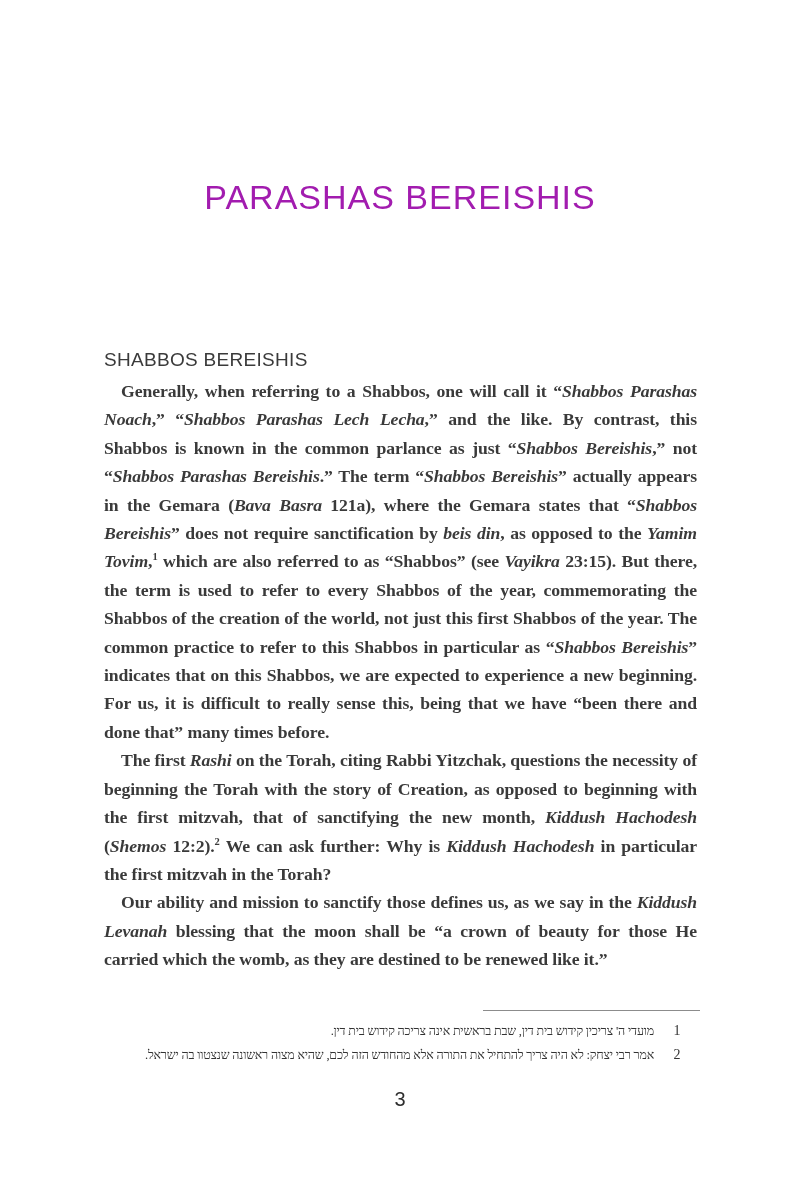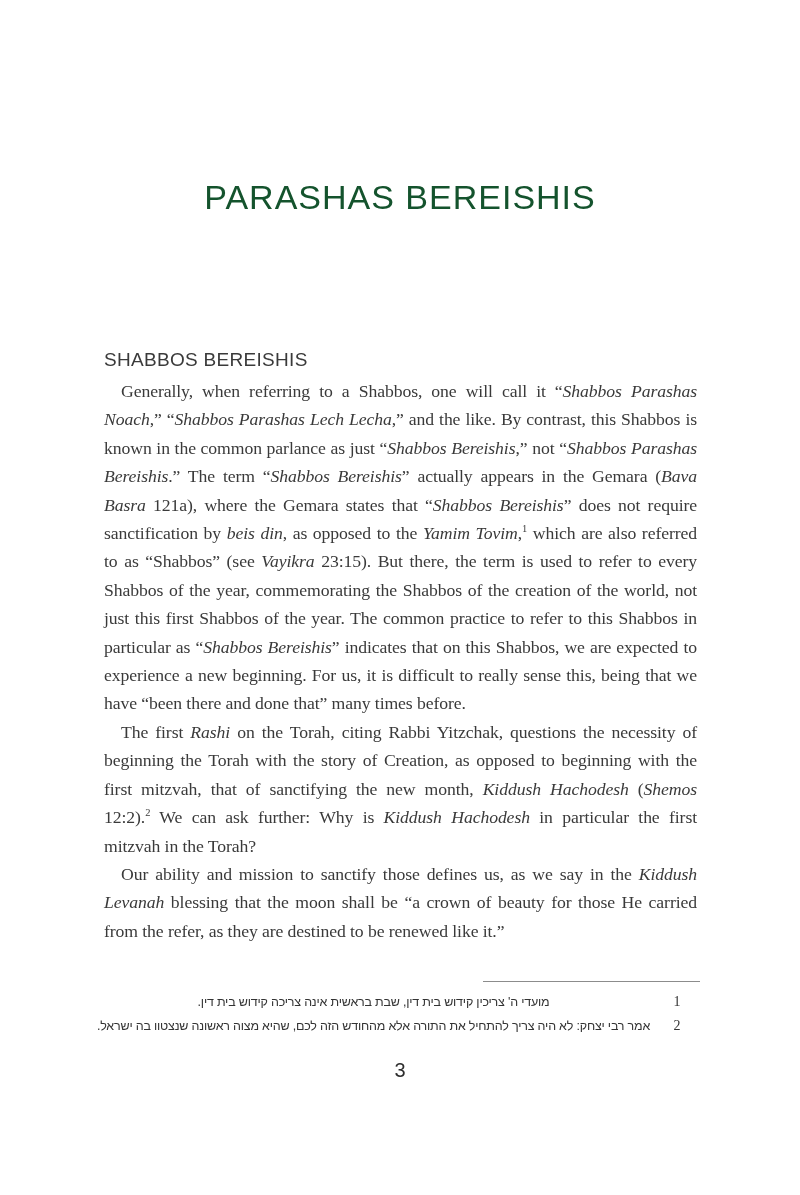--- a/index.html
+++ b/index.html
@@ -18,34 +18,35 @@
     overflow: hidden;
   }
   .title {
     margin: 0;
     text-align: center;
     font-family: "Liberation Sans", sans-serif;
     font-weight: 400;
     font-size: 34px;
     line-height: 38px;
     letter-spacing: 1px;
-    color: #14532d;
+    color: #a21caf;
   }
   .section {
     margin: 132px 0 0 104px;
     font-family: "Liberation Sans", sans-serif;
     font-weight: 400;
     font-size: 19px;
     line-height: 24px;
     letter-spacing: 0.3px;
     color: #3a3a3a;
   }
   .body-text {
     margin: 5px 15px 0 104px;
     width: 593px;
+    font-weight: bold;
   }
   .body-text p.para {
     margin: 0;
     text-indent: 17px;
     text-align: justify;
     font-family: "Liberation Serif", serif;
     font-size: 17.7px;
     line-height: 28.4px;
     letter-spacing: -0.1px;
     color: #3a3a3a;
@@ -77,23 +78,23 @@
     width: 46px;
     flex: 0 0 46px;
     text-align: center;
     font-family: "Liberation Serif", serif;
     font-size: 14px;
     color: #333333;
   }
   .fn-text {
     flex: 1;
     direction: rtl;
-    text-align: center;
+    text-align: right;
     white-space: nowrap;
-    font-family: Liberation Sans, sans-serif;
+    font-family: Liberation Serif, serif;
     font-size: 12.5px;
     letter-spacing: -0.2px;
     color: #333333;
   }
   .page-number {
     margin-top: 20px;
     text-align: center;
     font-family: "Liberation Sans", sans-serif;
     font-size: 20px;
     line-height: 24px;
@@ -102,21 +103,21 @@
 </style>
 </head>
 <body>
 
 <div class="page">
   <h1 class="title">PARASHAS BEREISHIS</h1>
   <h2 class="section">SHABBOS BEREISHIS</h2>
   <div class="body-text" id="body-text">
       <p class="para"><span>Generally, when referring to a Shabbos, one will call it “</span><i>Shabbos Parashas Noach</i><span>,” “</span><i>Shabbos Parashas Lech Lecha</i><span>,” and the like. By contrast, this Shabbos is known in the common parlance as just “</span><i>Shabbos Bereishis</i><span>,” not “</span><i>Shabbos Parashas Bereishis</i><span>.” The term “</span><i>Shabbos Bereishis</i><span>” actually appears in the Gemara (</span><i>Bava Basra</i><span> 121a), where the Gemara states that “</span><i>Shabbos Bereishis</i><span>” does not require sanctification by </span><i>beis din</i><span>, as opposed to the </span><i>Yamim Tovim</i><span>,</span><sup>1</sup><span> which are also referred to as “Shabbos” (see </span><i>Vayikra</i><span> 23:15). But there, the term is used to refer to every Shabbos of the year, commemorating the Shabbos of the creation of the world, not just this first Shabbos of the year. The common practice to refer to this Shabbos in particular as “</span><i>Shabbos Bereishis</i><span>” indicates that on this Shabbos, we are expected to experience a new beginning. For us, it is difficult to really sense this, being that we have “been there and done that” many times before.</span></p>
       <p class="para"><span>The first </span><i>Rashi</i><span> on the Torah, citing Rabbi Yitzchak, questions the necessity of beginning the Torah with the story of Creation, as opposed to beginning with the first mitzvah, that of sanctifying the new month, </span><i>Kiddush Hachodesh</i><span> (</span><i>Shemos</i><span> 12:2).</span><sup>2</sup><span> We can ask further: Why is </span><i>Kiddush Hachodesh</i><span> in particular the first mitzvah in the Torah?</span></p>
-      <p class="para"><span>Our ability and mission to sanctify those defines us, as we say in the </span><i>Kiddush Levanah</i><span> blessing that the moon shall be “a crown of beauty for those He carried from the refer, as they are destined to be renewed like it.”</span></p>
+      <p class="para"><span>Our ability and mission to sanctify those defines us, as we say in the </span><i>Kiddush Levanah</i><span> blessing that the moon shall be “a crown of beauty for those He carried which the womb, as they are destined to be renewed like it.”</span></p>
     </div>
   <div class="footnote-block">
     <div class="fn-rule"></div>
     <div id="footnotes">
         <div class="fn-row">
           <span class="fn-num">1</span>
           <span class="fn-text">מועדי ה' צריכין קידוש בית דין, שבת בראשית אינה צריכה קידוש בית דין.</span>
         </div>
         <div class="fn-row">
           <span class="fn-num">2</span>

